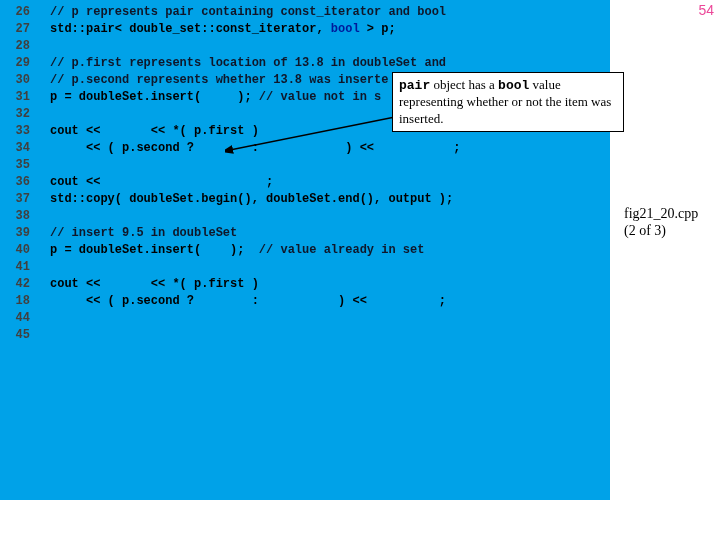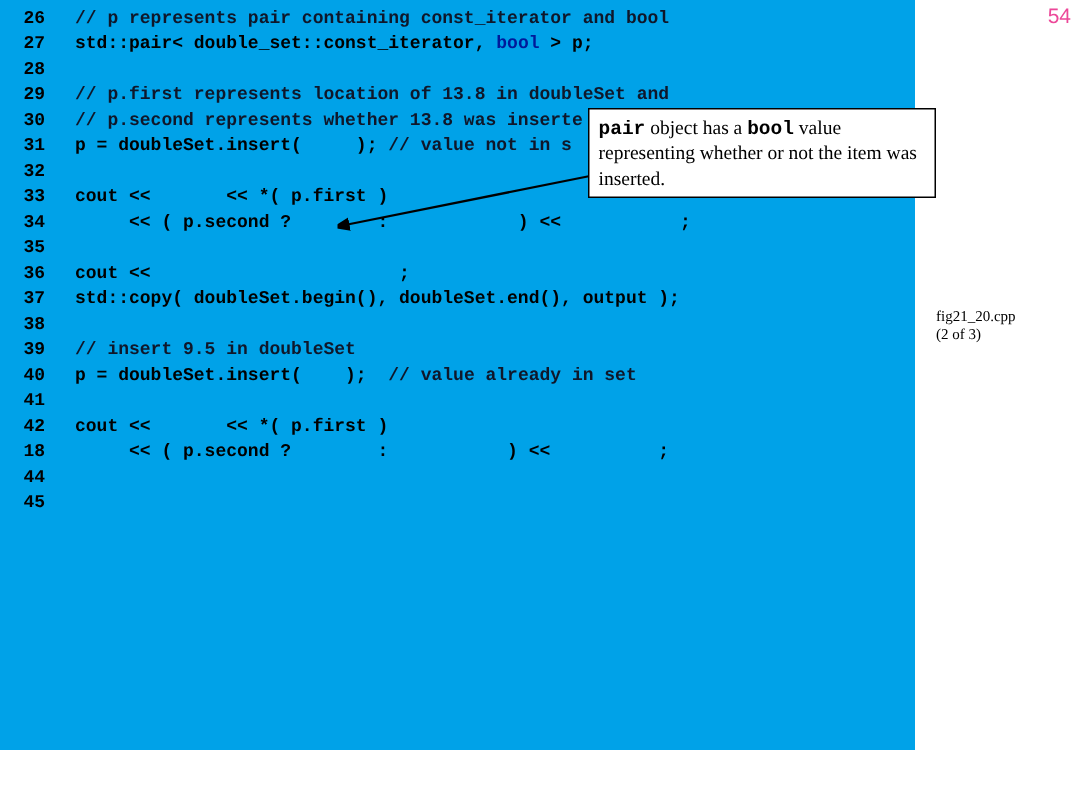--- a/index.html
+++ b/index.html
@@ -25,21 +25,21 @@
   .gutter {
     width: 36px;
     padding-top: 4px;
     background: #00a2e8;
   }
   .gutter div {
     height: 17px;
     line-height: 17px;
     text-align: right;
     padding-right: 6px;
-    color: #000000;
+    color: #404040;
     font-weight: bold;
     font-family: "Courier New", monospace;
   }
   .lines {
     flex: 1;
     padding-top: 4px;
     padding-left: 14px;
   }
   .line {
     height: 17px;
@@ -57,21 +57,21 @@
     right: 6px;
     font-family: Arial, sans-serif;
     font-size: 14px;
     color: #ec4899;
   }
   .caption {
     position: absolute;
     top: 206px;
     left: 624px;
     font-family: "Times New Roman", serif;
-    font-size: 10px;
+    font-size: 14px;
     color: #000;
     line-height: 1.2;
   }
   .callout {
     position: absolute;
     top: 72px;
     left: 392px;
     width: 218px;
     background: #fff;
     border: 1px solid #000;

